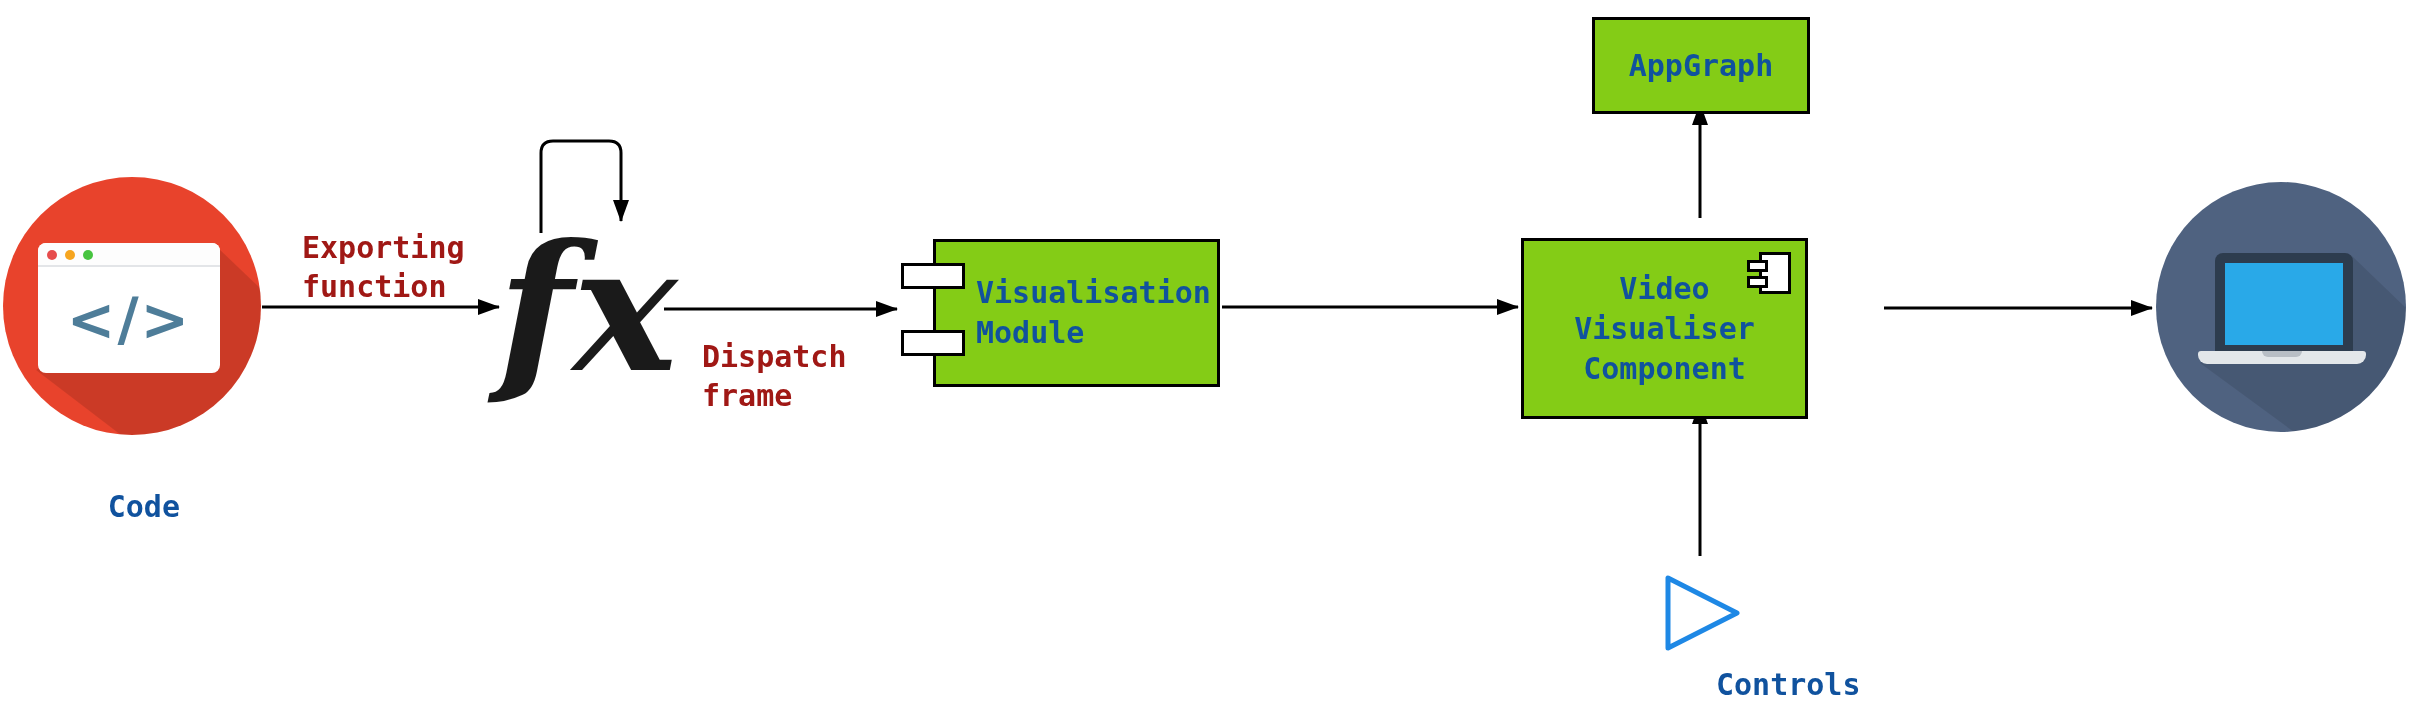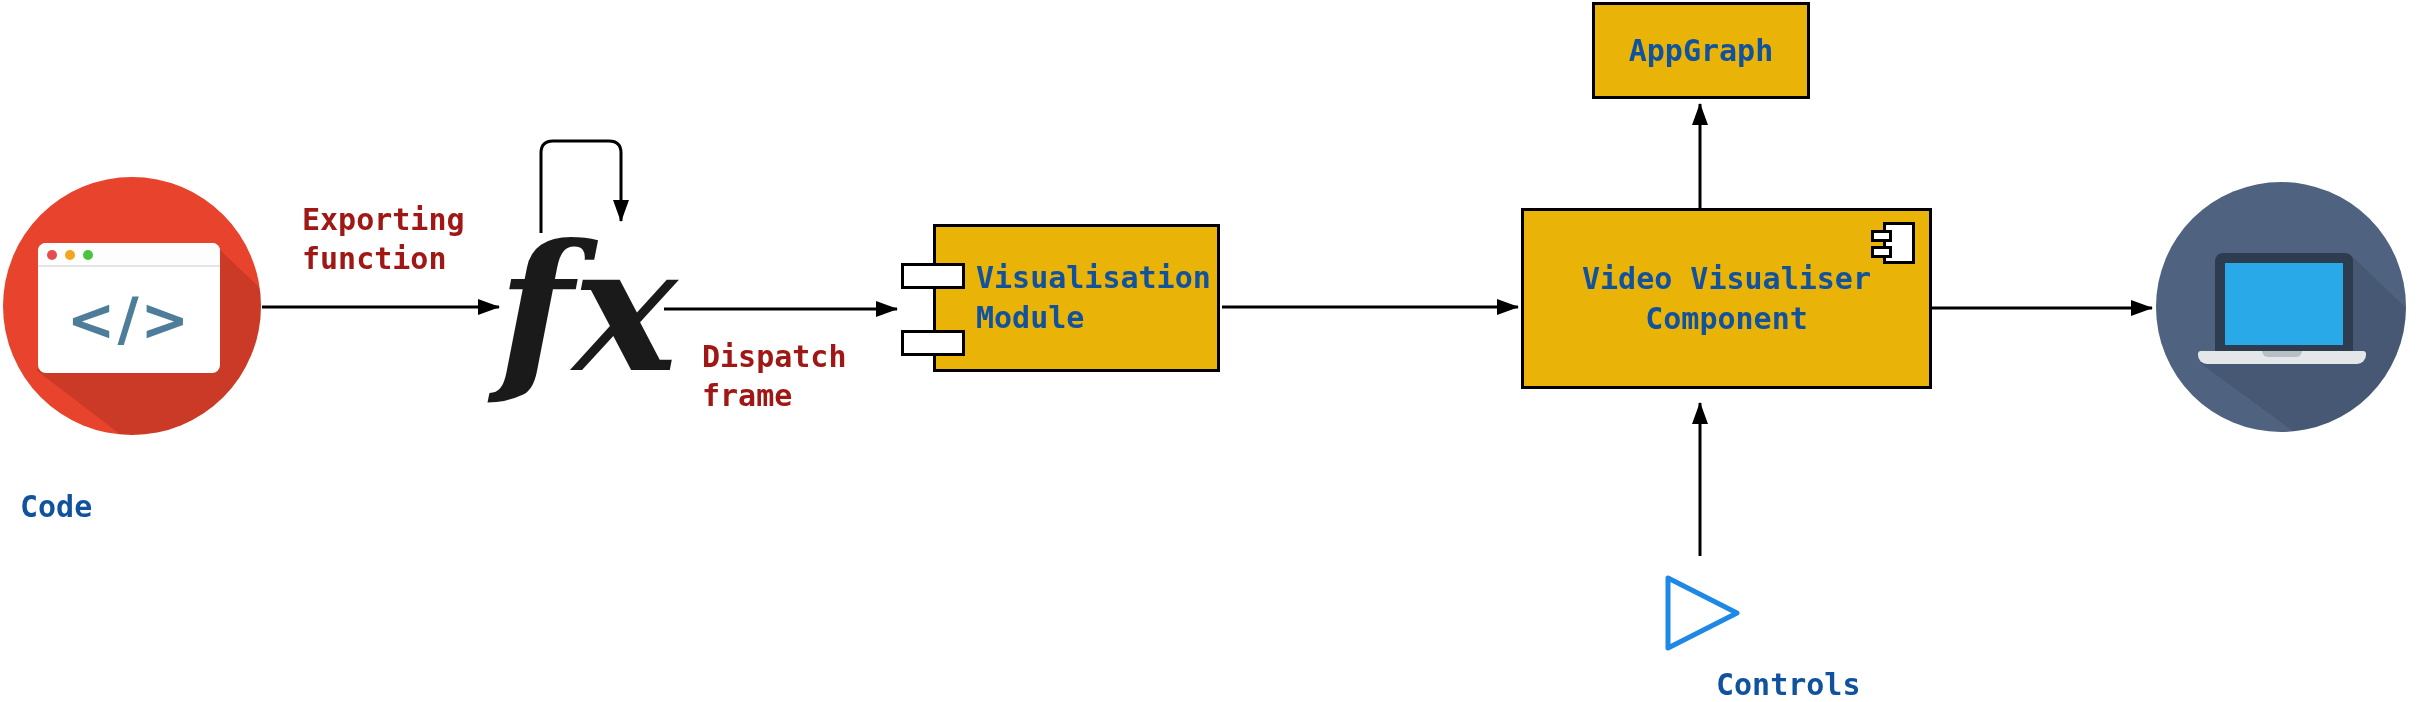--- a/index.html
+++ b/index.html
@@ -13,24 +13,25 @@
   
   .lbl{
     position:absolute;font-weight:bold;font-size:30px;line-height:39px;
     white-space:pre-line;letter-spacing:0px;
   }
   .red{color:#a01815;}
   .blue{color:#10529e;}
 
   
   .node-box{
-    position:absolute;background:#eab308;border:3px solid #000000;
+    position:absolute;background:#84cc16;border:3px solid #000000;
     box-sizing:border-box;display:flex;align-items:center;
     color:#10529e;font-weight:bold;font-size:30px;line-height:40px;
     white-space:pre-line;
+    margin-top:15px;
   }
   .center-text{justify-content:center;text-align:center;}
 
   .port{
     position:absolute;width:64px;height:26px;background:#ffffff;
     border:3px solid #000000;box-sizing:border-box;
   }
 
   .uml-comp-icon{position:absolute;top:11px;right:12px;width:46px;height:44px;}
   .uml-comp-icon .big{
@@ -133,43 +134,43 @@
     <div class="code-shadow"></div>
     <div class="browser-win">
       <div class="browser-head">
         <span class="dot r"></span>
         <span class="dot y"></span>
         <span class="dot g"></span>
       </div>
       <div class="code-glyph">&lt;/&gt;</div>
     </div>
   </div>
-  <div class="lbl blue abs" style="left:20px;top:487px;width:160px;text-align:left;">Code</div>
+  <div class="lbl blue abs" style="left:20px;top:487px;width:160px;text-align:right;">Code</div>
 
-  <div class="lbl red" style="left:302px;top:200px;">Exporting
+  <div class="lbl red" style="left:302px;top:228px;">Exporting
 function</div>
 
   <div class="fx-glyph">fx</div>
 
   <div class="lbl red" style="left:702px;top:337px;">Dispatch
 frame</div>
 
   <div class="node-box" style="left:933px;top:224px;width:287px;height:148px;padding-left:40px;">
     <span>Visualisation
 Module</span>
   </div>
   <div class="port" style="left:901px;top:263px;"></div>
   <div class="port" style="left:901px;top:330px;"></div>
 
 
   <div class="node-box center-text" style="left:1592px;top:2px;width:218px;height:97px;">
     <span>AppGraph</span>
   </div>
 
-  <div class="node-box center-text" style="left:1521px;top:208px;width:411px;height:181px;">
+  <div class="node-box center-text" style="left:1521px;top:223px;width:287px;height:181px;">
     <span>Video Visualiser
 Component</span>
     <div class="uml-comp-icon">
       <div class="big"></div>
       <div class="tab tab1"></div>
       <div class="tab tab2"></div>
     </div>
   </div>
 
   <div class="lbl blue" style="left:1716px;top:665px;">Controls</div>

